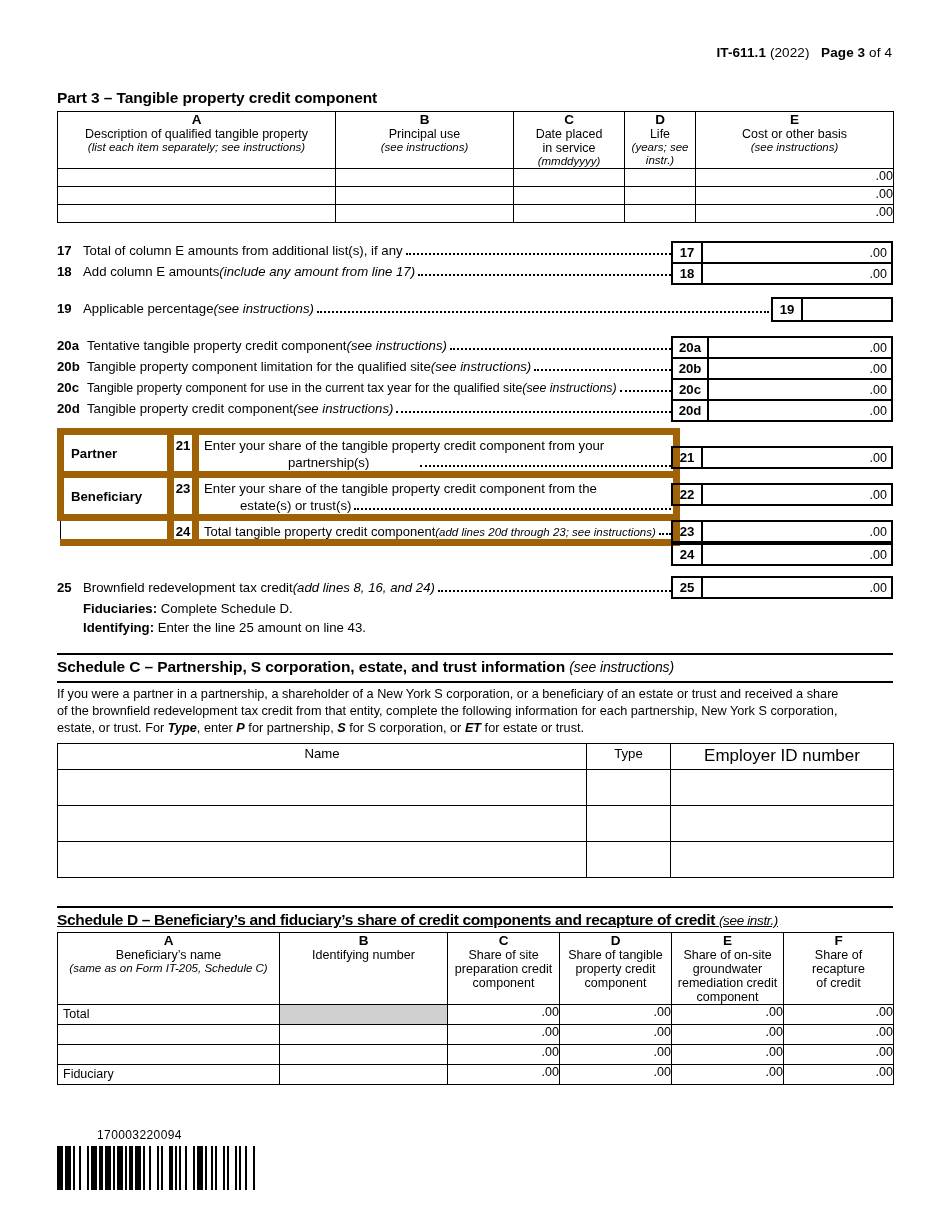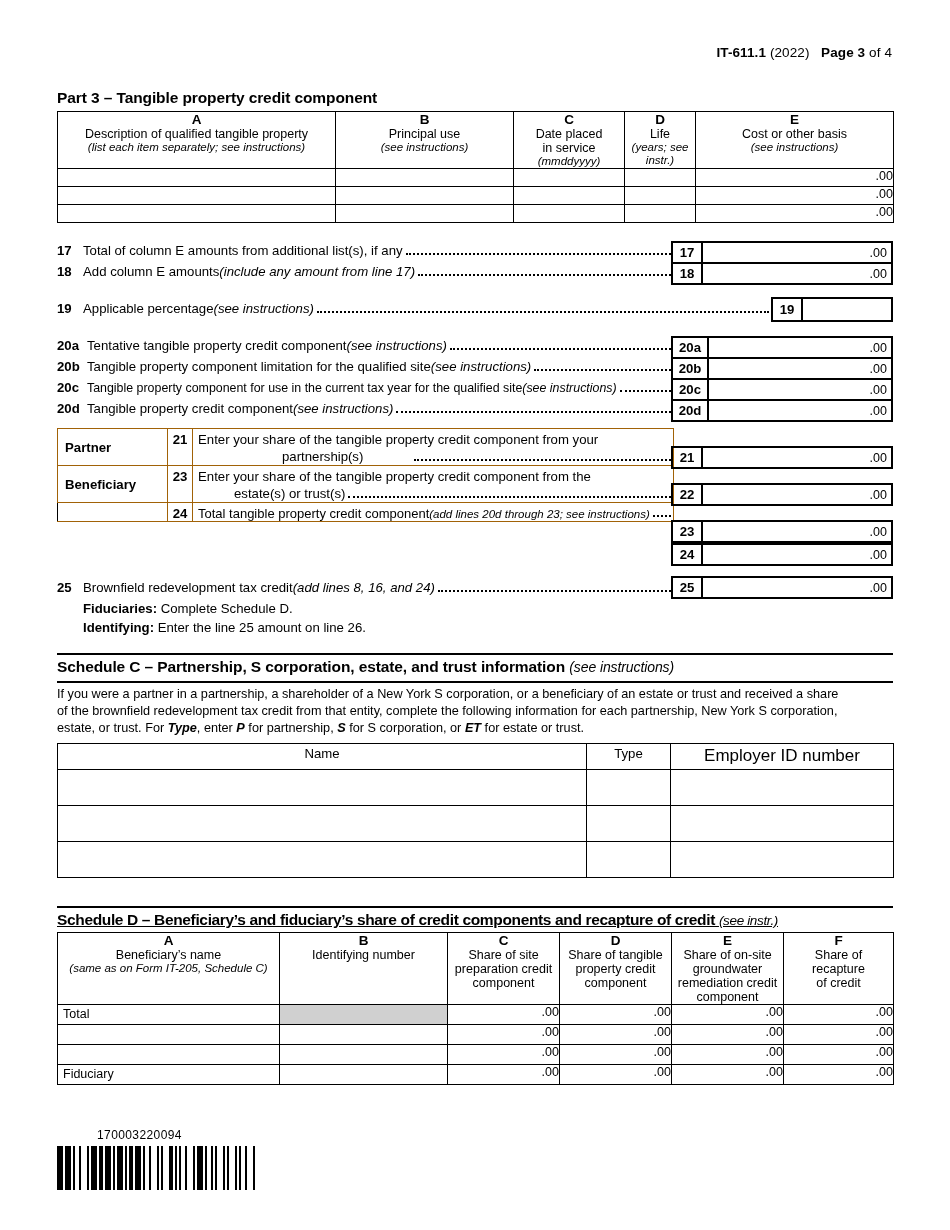--- a/index.html
+++ b/index.html
@@ -124,21 +124,21 @@
     box-sizing: border-box;
   }
 
   
   .pblock {
     border-collapse: collapse;
     table-layout: fixed;
     font-size: 13.2px;
   }
   .pblock td {
-    border: 1px solid #a16207;
+    border: 7px solid #a16207;
     padding: 0;
     vertical-align: top;
   }
   .pblock .lbl {
     font-weight: bold;
     font-size: 13.2px;
     padding: 0 0 0 7px;
     vertical-align: middle;
   }
   .pblock .num {
@@ -394,21 +394,21 @@
   </div>
   <div class="numbox" style="position:absolute; left:671px; top:576px; width:222px;">
     <span class="tag" style="width:30px;">25</span>
     <span class="val">.00</span>
   </div>
 
   <div style="position:absolute; left:83px; top:601px; font-size:13.2px;">
     <b>Fiduciaries:</b><span> Complete Schedule D.</span>
   </div>
   <div style="position:absolute; left:83px; top:620px; font-size:13.2px;">
-    <b>Identifying:</b><span> Enter the line 25 amount on line 26.</span>
+    <b>Identifying:</b><span> Enter the line 25 amount on line 43.</span>
   </div>
 
   <div style="position:absolute; left:57px; top:653px; width:836px;" class="rule"></div>
   <div class="sec-title" style="position:absolute; left:57px; top:658px;">
     <span>Schedule C – Partnership, S corporation, estate, and trust information</span><span> </span><span class="it">(see instructions)</span>
   </div>
   <div style="position:absolute; left:57px; top:681px; width:836px;" class="rule"></div>
 
   <div style="position:absolute; left:57px; top:686px; font-size:12.7px; line-height:1.34;">
     <div>If you were a partner in a partnership, a shareholder of a New York S corporation, or a beneficiary of an estate or trust and received a share</div>

